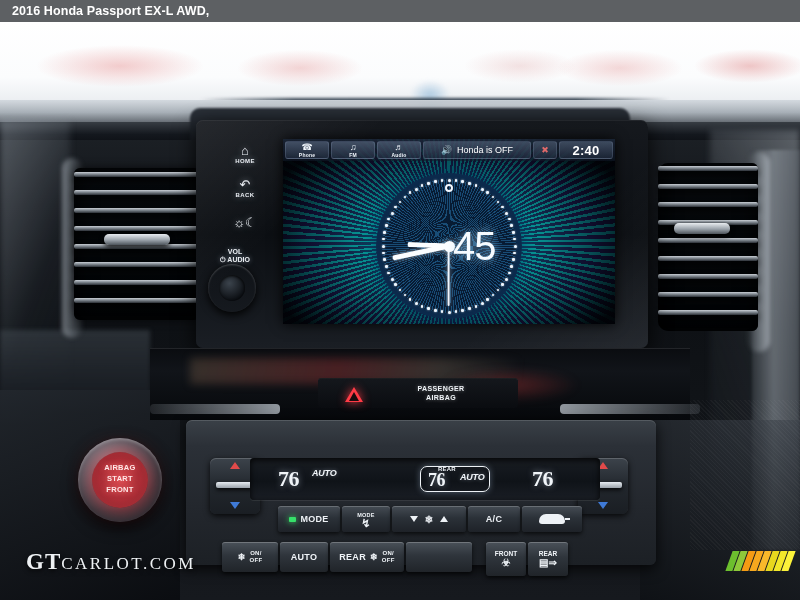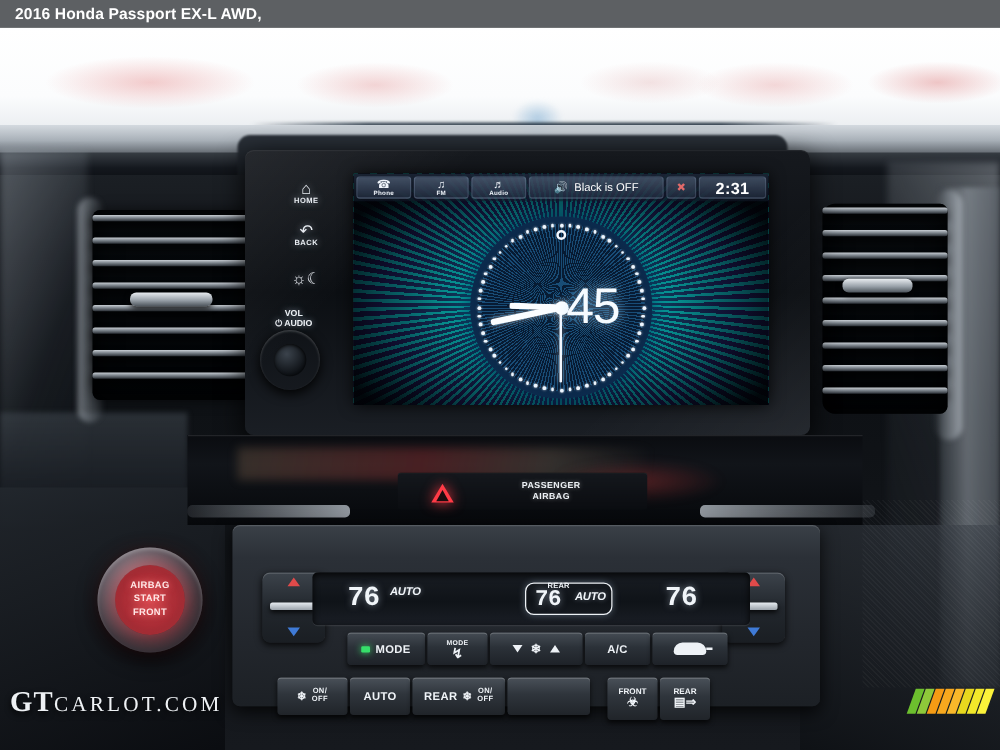--- a/index.html
+++ b/index.html
@@ -318,21 +318,21 @@
     border-radius: 6px;
     box-shadow: 0 4px 14px rgba(0,0,0,.8), inset 0 1px 0 rgba(255,255,255,.14);
   }
   .clim-lcd {
     position: absolute; left: 250px; top: 458px; width: 350px; height: 42px;
     background: linear-gradient(180deg, #191d23, #0f1318 55%, #1a1e25);
     border-radius: 4px;
     box-shadow: inset 0 2px 6px rgba(0,0,0,.9), 0 1px 0 rgba(255,255,255,.08);
   }
   .lcd-temp {
-    position: absolute; color: #f1f5f9; font-family: Liberation Mono, monospace;
+    position: absolute; color: #f1f5f9; font-family: Liberation Serif, serif;
     font-weight: bold; font-size: 22px; letter-spacing: -.5px;
     text-shadow: 0 0 6px rgba(220,235,255,.5);
   }
   .lcd-auto {
     position: absolute; color: #f1f5f9; font-size: 9px; font-weight: bold;
     font-style: italic; letter-spacing: -.2px;
     text-shadow: 0 0 4px rgba(220,235,255,.4);
   }
   .lcd-rearbox {
     position: absolute; left: 420px; top: 466px; width: 70px; height: 26px;
@@ -455,21 +455,21 @@
     background: linear-gradient(200deg, rgba(60,66,74,.55), rgba(14,17,21,.95));
   }
   .grain-r {
     position: absolute; left: 690px; top: 400px; width: 110px; height: 150px;
     background: repeating-linear-gradient(45deg, rgba(255,255,255,.035) 0 1px, transparent 1px 3px);
     filter: blur(.3px);
   }
 
   
   .wm {
-    position: absolute; left: 8px; top: 549px; z-index: 55;
+    position: absolute; left: 26px; top: 549px; z-index: 55;
     font-family: "Liberation Serif", serif; color: #eef1f4;
     letter-spacing: 1px; text-shadow: 0 2px 5px rgba(0,0,0,.9);
   }
   .wm .big { font-size: 23px; font-weight: bold; }
   .wm .sml { font-size: 17px; font-weight: normal; letter-spacing: 2.5px; }
 
   .slashes { position: absolute; right: 8px; top: 551px; display: flex; gap: 1px; z-index: 55; }
   .slash { width: 7px; height: 20px; transform: skewX(-20deg); }
 
   .footer {
@@ -634,26 +634,26 @@
       <div class="sb-btn w1">
         <span class="sb-ico">♫</span>
         <span class="sb-lbl">FM</span>
       </div>
       <div class="sb-btn w1">
         <span class="sb-ico">♬</span>
         <span class="sb-lbl">Audio</span>
       </div>
       <div class="sb-audio">
         <span>🔊</span>
-        <span>Black is OFF</span>
+        <span>Honda is OFF</span>
       </div>
       <div class="sb-small">
         <span>✖</span>
       </div>
-      <div class="sb-clock">2:31</div>
+      <div class="sb-clock">2:40</div>
     </div>
   </div>
 
   <div class="glosspanel"></div>
   <div class="gloss-streak"></div>
   <div class="gloss-streak2"></div>
   <div class="hazard-plate"></div>
   <div class="hazard-btn">
     <div class="tri"></div>
   </div>

